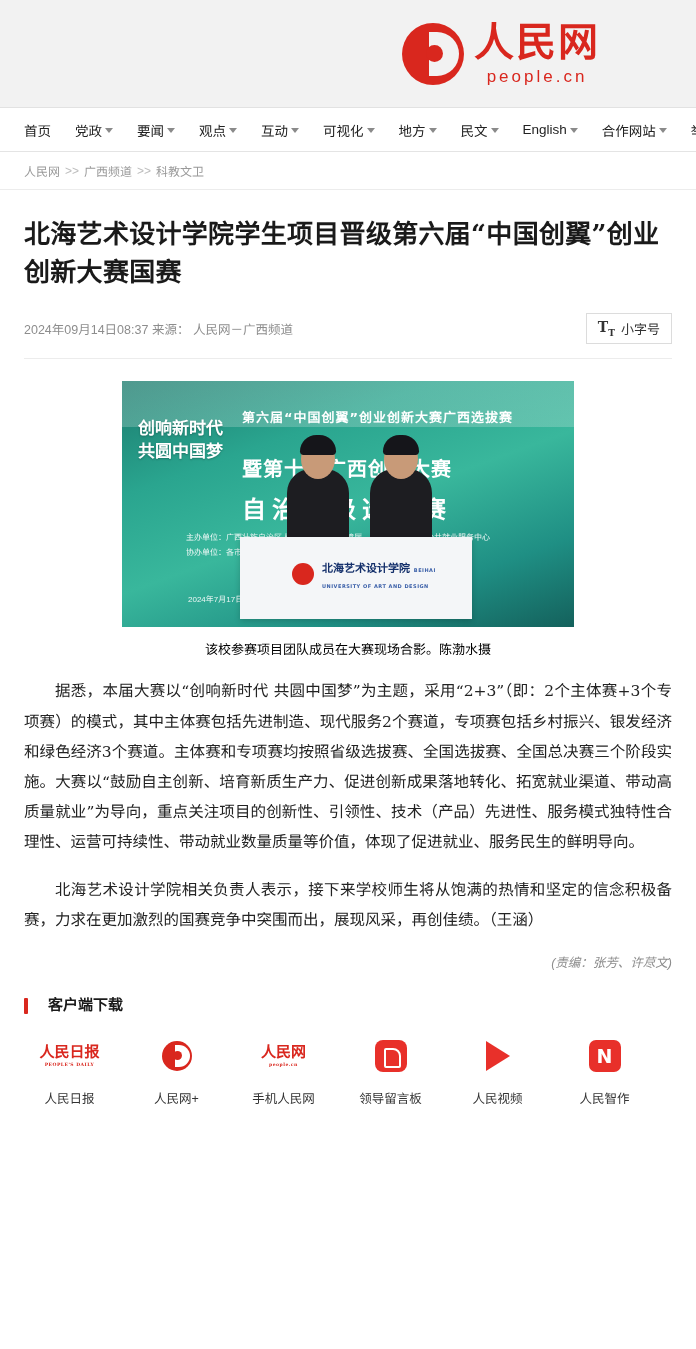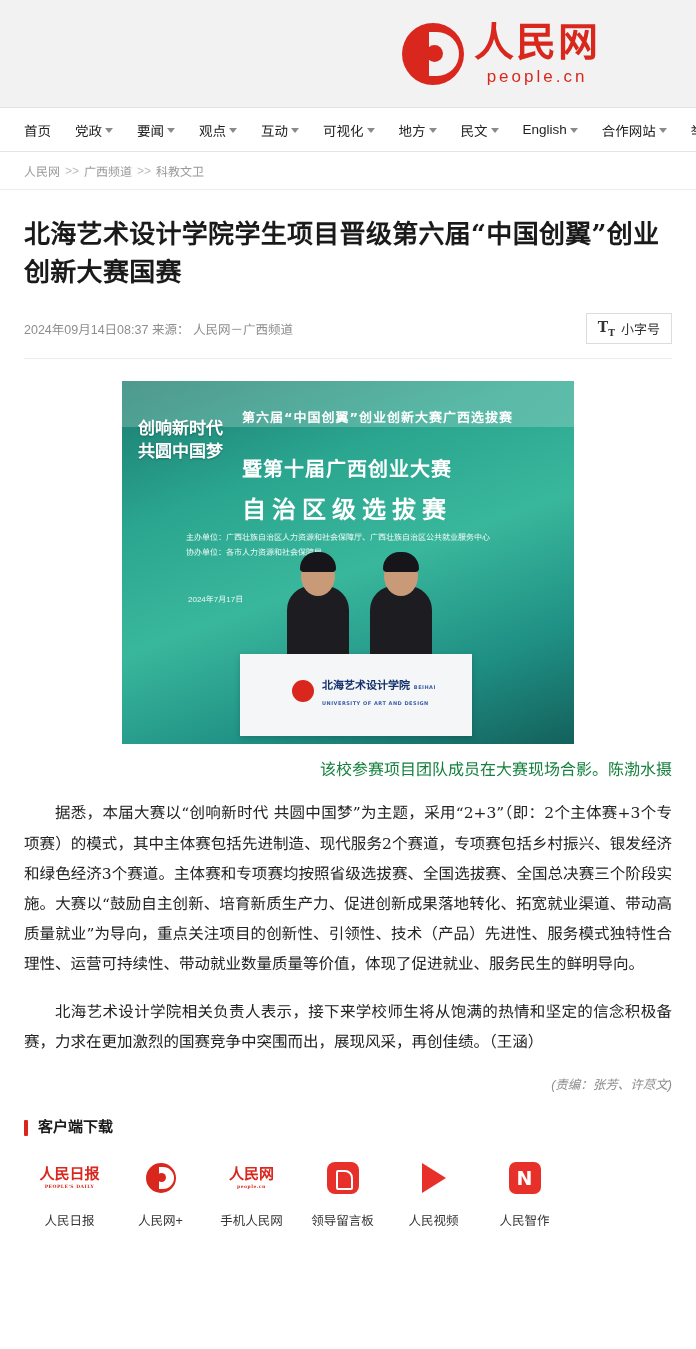--- a/index.html
+++ b/index.html
@@ -124,21 +124,21 @@
   .fontsize-btn .tt {
     font-family: "DejaVu Serif", serif;
     font-weight: bold;
     font-size: 14px;
   }
   .fontsize-btn .tt sub { font-size: 9px; }
 
   
   figure { margin: 22px 0 0 0; }
   .photo {
-    width: 452px; height: 363px;
+    width: 452px; height: 246px;
     margin: 0 auto;
     position: relative;
     overflow: hidden;
     background: linear-gradient(160deg,#1a7a6d 0%, #2aa58f 28%, #39b79c 52%, #1f8f84 78%, #14615c 100%);
   }
   .photo .banner-top {
     position: absolute; left: 0; right: 0; top: 0; height: 46px;
     background: linear-gradient(180deg,#eef6f2 0%, #dfeee8 100%);
     opacity: .25;
   }
@@ -198,23 +198,23 @@
     background: #d9271e;
   }
   .photo .flag .flag-text {
     position: absolute; left: 82px; top: 24px;
     color: #14306b; font-weight: bold; font-size: 11px;
     line-height: 1.4;
     font-family: "DejaVu Sans", sans-serif;
   }
   .photo .flag .flag-sub { font-size: 5px; color: #3a5fa8; letter-spacing: .5px; }
   figcaption {
-    text-align: right;
-    font-size: 16px;
-    color: #15803d;
+    text-align: center;
+    font-size: 13px;
+    color: #000000;
     margin-top: 12px;
   }
 
   
   .body-text {
     margin-top: 18px;
     font-family: "DejaVu Serif", "Liberation Serif", serif;
     font-size: 15.5px;
     line-height: 1.95;
     color: #232323;
@@ -255,28 +255,28 @@
     content: "";
     position: absolute; right: 3px; top: 3px;
     width: 6px; height: 6px;
     border-top: 1px solid #8a8a8a;
     border-right: 1px solid #8a8a8a;
   }
 
   
   .downloads { padding: 22px 24px 0 24px; }
   .dl-title {
-    display: flex; align-items: flex-end; gap: 10px;
+    display: flex; align-items: flex-end; gap: 20px;
     font-size: 15px; font-weight: bold; color: #1a1a1a;
     margin-bottom: 20px;
   }
   .dl-title .bar { width: 4px; height: 16px; background: #d9271e; border-radius: 1px; }
   .dl-grid {
     display: flex; align-items: flex-start;
-    gap: 0; justify-content: flex-start;
+    gap: 16px; justify-content: flex-start;
   }
   .dl-item {
     width: 91px;
     text-align: center;
     cursor: pointer;
   }
   .dl-ico {
     height: 44px;
     display: flex; align-items: center; justify-content: center;
     margin-bottom: 10px;

